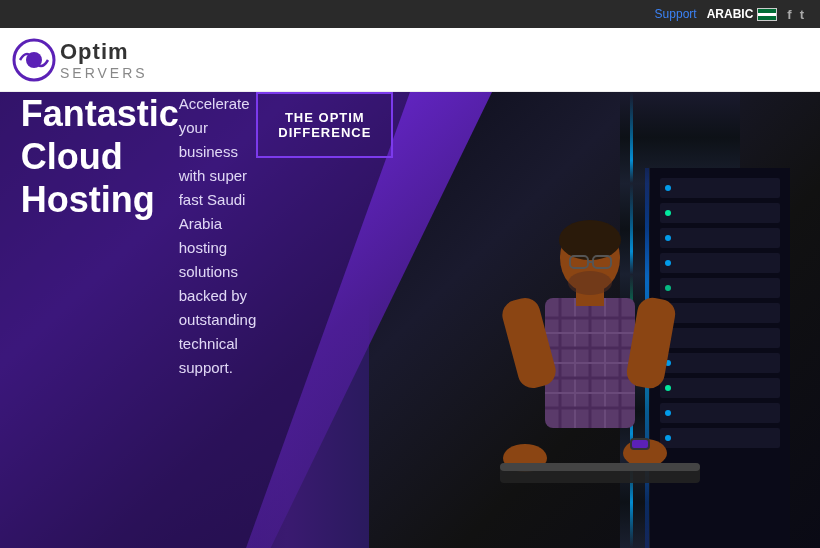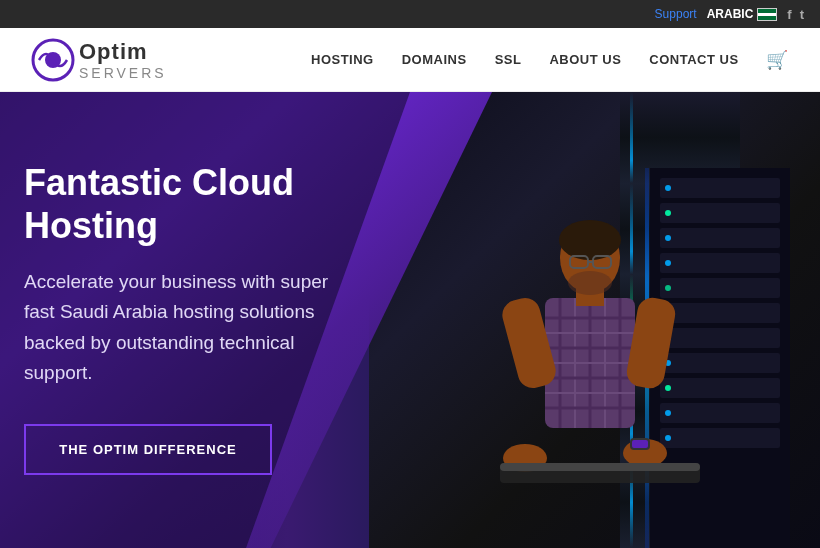--- a/index.html
+++ b/index.html
@@ -46,21 +46,21 @@
       font-weight: bold;
     }
 
     
     .header {
       background: #fff;
       height: 64px;
       display: flex;
       align-items: center;
       justify-content: space-between;
-      padding: 0 31px;
+      padding: 0 12px;
       border-bottom: 1px solid #eee;
     }
     .logo {
       display: flex;
       align-items: center;
       gap: 4px;
     }
     .logo-icon {
       width: 44px;
       height: 44px;
@@ -196,36 +196,36 @@
       clip-path: polygon(0 0, 100% 0, 60% 100%, 0 100%);
     }
 
     .hero-content {
       position: absolute;
       left: 0;
       top: 0;
       width: 420px;
       height: 100%;
       display: flex;
-      flex-direction: column;
+      flex-direction: row;
       justify-content: center;
       padding: 0 30px 4px 24px;
       z-index: 10;
     }
 
     .hero-title {
       font-size: 36px;
       font-weight: 800;
       color: #fff;
       line-height: 1.2;
       margin-bottom: 20px;
     }
 
     .hero-subtitle {
-      font-size: 19px;
+      font-size: 15px;
       color: #e0d8f5;
       line-height: 1.6;
       margin-bottom: 36px;
       max-width: 320px;
     }
 
     .hero-buttons {
       display: flex;
       flex-direction: column;
       gap: 0;
@@ -305,28 +305,20 @@
         <circle cx="22" cy="22" r="8" fill="#5b21b6"></circle>
         <path d="M8 22 Q15 10 22 22 Q29 34 36 22" stroke="#5b21b6" stroke-width="2.5" fill="none"></path>
       </svg>
     </div>
     <div class="logo-text">
       <span class="logo-optim">Optim</span>
       <span class="logo-servers">SERVERS</span>
     </div>
   </div>
 
-  <nav class="nav">
-    <span class="nav-item">HOSTING</span>
-    <span class="nav-item">DOMAINS</span>
-    <span class="nav-item">SSL</span>
-    <span class="nav-item">ABOUT US</span>
-    <span class="nav-item">CONTACT US</span>
-    <span class="cart-icon">🛒</span>
-  </nav>
 </div>
 
 <div class="hero">
   <div class="hero-bg"></div>
   <div class="hero-server-bg">
     <div class="server-rack"></div>
   </div>
   <div class="hero-purple-overlay"></div>
   <div class="hero-dark-overlay"></div>
 

